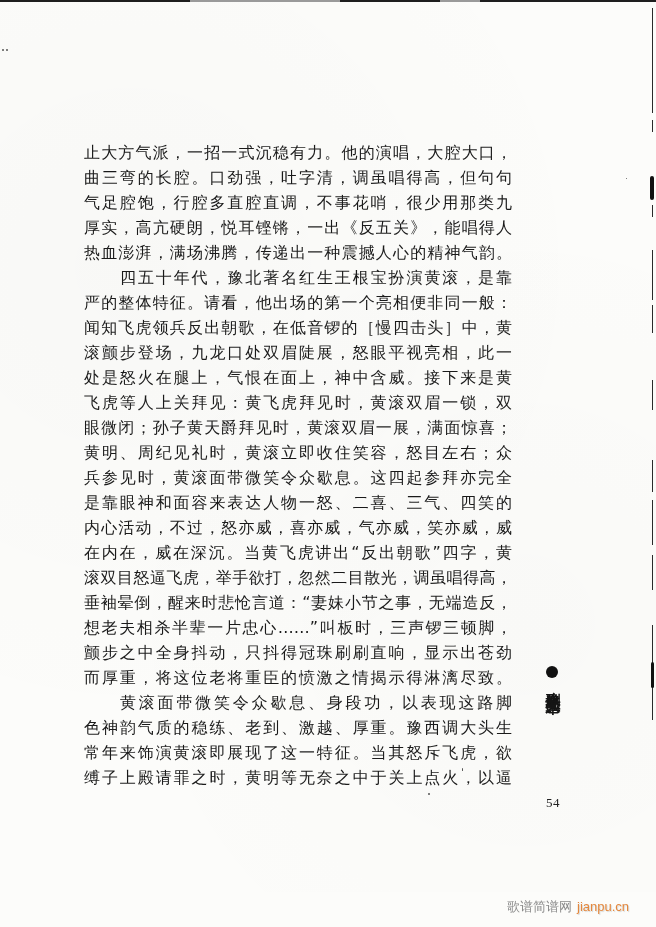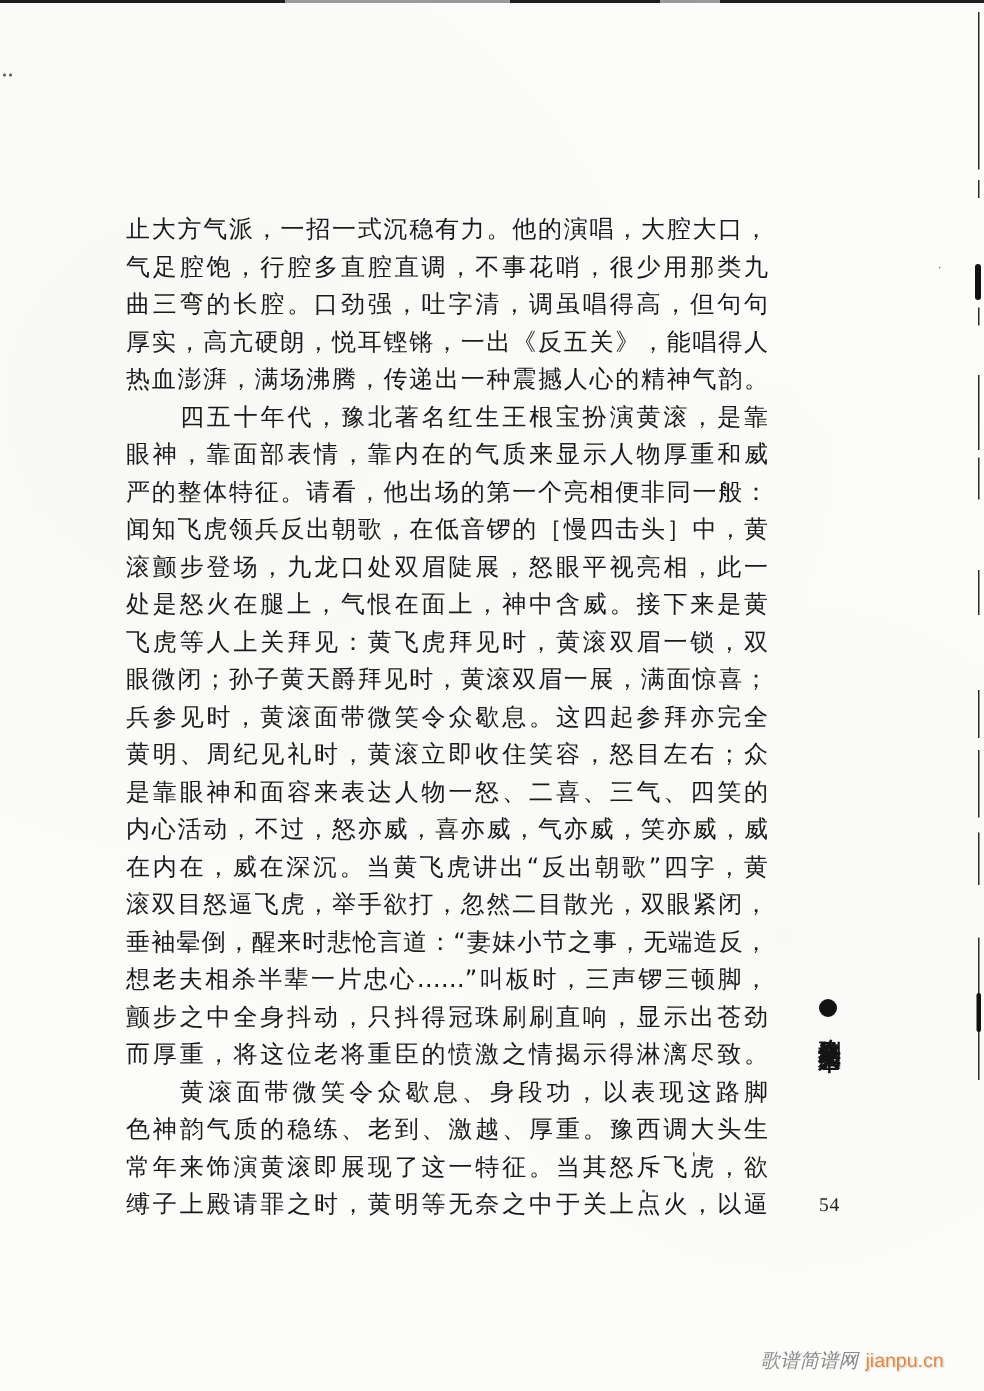--- a/index.html
+++ b/index.html
@@ -143,49 +143,48 @@
   <div class="edge-right thick" style="top:662px;height:26px;width:3px;left:651px;"></div>
 
   <div class="speck" style="left:2px;top:49px;"></div>
   <div class="speck" style="left:6px;top:49px;"></div>
   <div class="speck" style="left:626px;top:178px;width:1px;height:1px;"></div>
   <div class="speck" style="left:462px;top:768px;width:1px;height:3px;"></div>
   <div class="speck" style="left:428px;top:793px;width:2px;height:2px;"></div>
 
   <div class="body-text">
     <div class="line">止大方气派，一招一式沉稳有力。他的演唱，大腔大口，</div>
+    <div class="line">曲三弯的长腔。口劲强，吐字清，调虽唱得高，但句句</div>
     <div class="line">气足腔饱，行腔多直腔直调，不事花哨，很少用那类九</div>
-    <div class="line">曲三弯的长腔。口劲强，吐字清，调虽唱得高，但句句</div>
     <div class="line">厚实，高亢硬朗，悦耳铿锵，一出《反五关》，能唱得人</div>
     <div class="line">热血澎湃，满场沸腾，传递出一种震撼人心的精神气韵。</div>
     <div class="line indent">四五十年代，豫北著名红生王根宝扮演黄滚，是靠</div>
-    <div class="line">眼神，靠面部表情，靠内在的气质来显示人物厚重和威</div>
     <div class="line">严的整体特征。请看，他出场的第一个亮相便非同一般：</div>
     <div class="line">闻知飞虎领兵反出朝歌，在低音锣的［慢四击头］中，黄</div>
     <div class="line">滚颤步登场，九龙口处双眉陡展，怒眼平视亮相，此一</div>
     <div class="line">处是怒火在腿上，气恨在面上，神中含威。接下来是黄</div>
     <div class="line">飞虎等人上关拜见：黄飞虎拜见时，黄滚双眉一锁，双</div>
     <div class="line">眼微闭；孙子黄天爵拜见时，黄滚双眉一展，满面惊喜；</div>
+    <div class="line">黄明、周纪见礼时，黄滚立即收住笑容，怒目左右；众</div>
     <div class="line">兵参见时，黄滚面带微笑令众歇息。这四起参拜亦完全</div>
-    <div class="line">黄明、周纪见礼时，黄滚立即收住笑容，怒目左右；众</div>
     <div class="line">是靠眼神和面容来表达人物一怒、二喜、三气、四笑的</div>
     <div class="line">内心活动，不过，怒亦威，喜亦威，气亦威，笑亦威，威</div>
     <div class="line">在内在，威在深沉。当黄飞虎讲出“反出朝歌”四字，黄</div>
-    <div class="line">滚双目怒逼飞虎，举手欲打，忽然二目散光，双眼紧闭，</div>
+    <div class="line">滚双目怒逼飞虎，举手欲打，忽然二目散光，调虽唱得高，</div>
     <div class="line">垂袖晕倒，醒来时悲怆言道：“妻妹小节之事，无端造反，</div>
     <div class="line">想老夫相杀半辈一片忠心……”叫板时，三声锣三顿脚，</div>
     <div class="line">颤步之中全身抖动，只抖得冠珠刷刷直响，显示出苍劲</div>
     <div class="line">而厚重，将这位老将重臣的愤激之情揭示得淋漓尽致。</div>
     <div class="line indent">黄滚面带微笑令众歇息、身段功，以表现这路脚</div>
     <div class="line">色神韵气质的稳练、老到、激越、厚重。豫西调大头生</div>
     <div class="line">常年来饰演黄滚即展现了这一特征。当其怒斥飞虎，欲</div>
     <div class="line">缚子上殿请罪之时，黄明等无奈之中于关上点火，以逼</div>
   </div>
 
   <div class="side-bullet"></div>
   <div class="side-title">豫剧红脸艺术</div>
 
   <div class="page-number">54</div>
 
   <div class="watermark">
-    <span class="wm-site" style="color: rgb(138, 138, 138); font-style: italic;">歌谱简谱网</span><span class="wm-domain" style="color: rgb(227, 135, 61);">jianpu.cn</span>
+    <span class="wm-site" style="color: rgb(138, 138, 138);">歌谱简谱网</span><span class="wm-domain" style="color: rgb(227, 135, 61);">jianpu.cn</span>
   </div>
 </div>
 
 </body></html>

